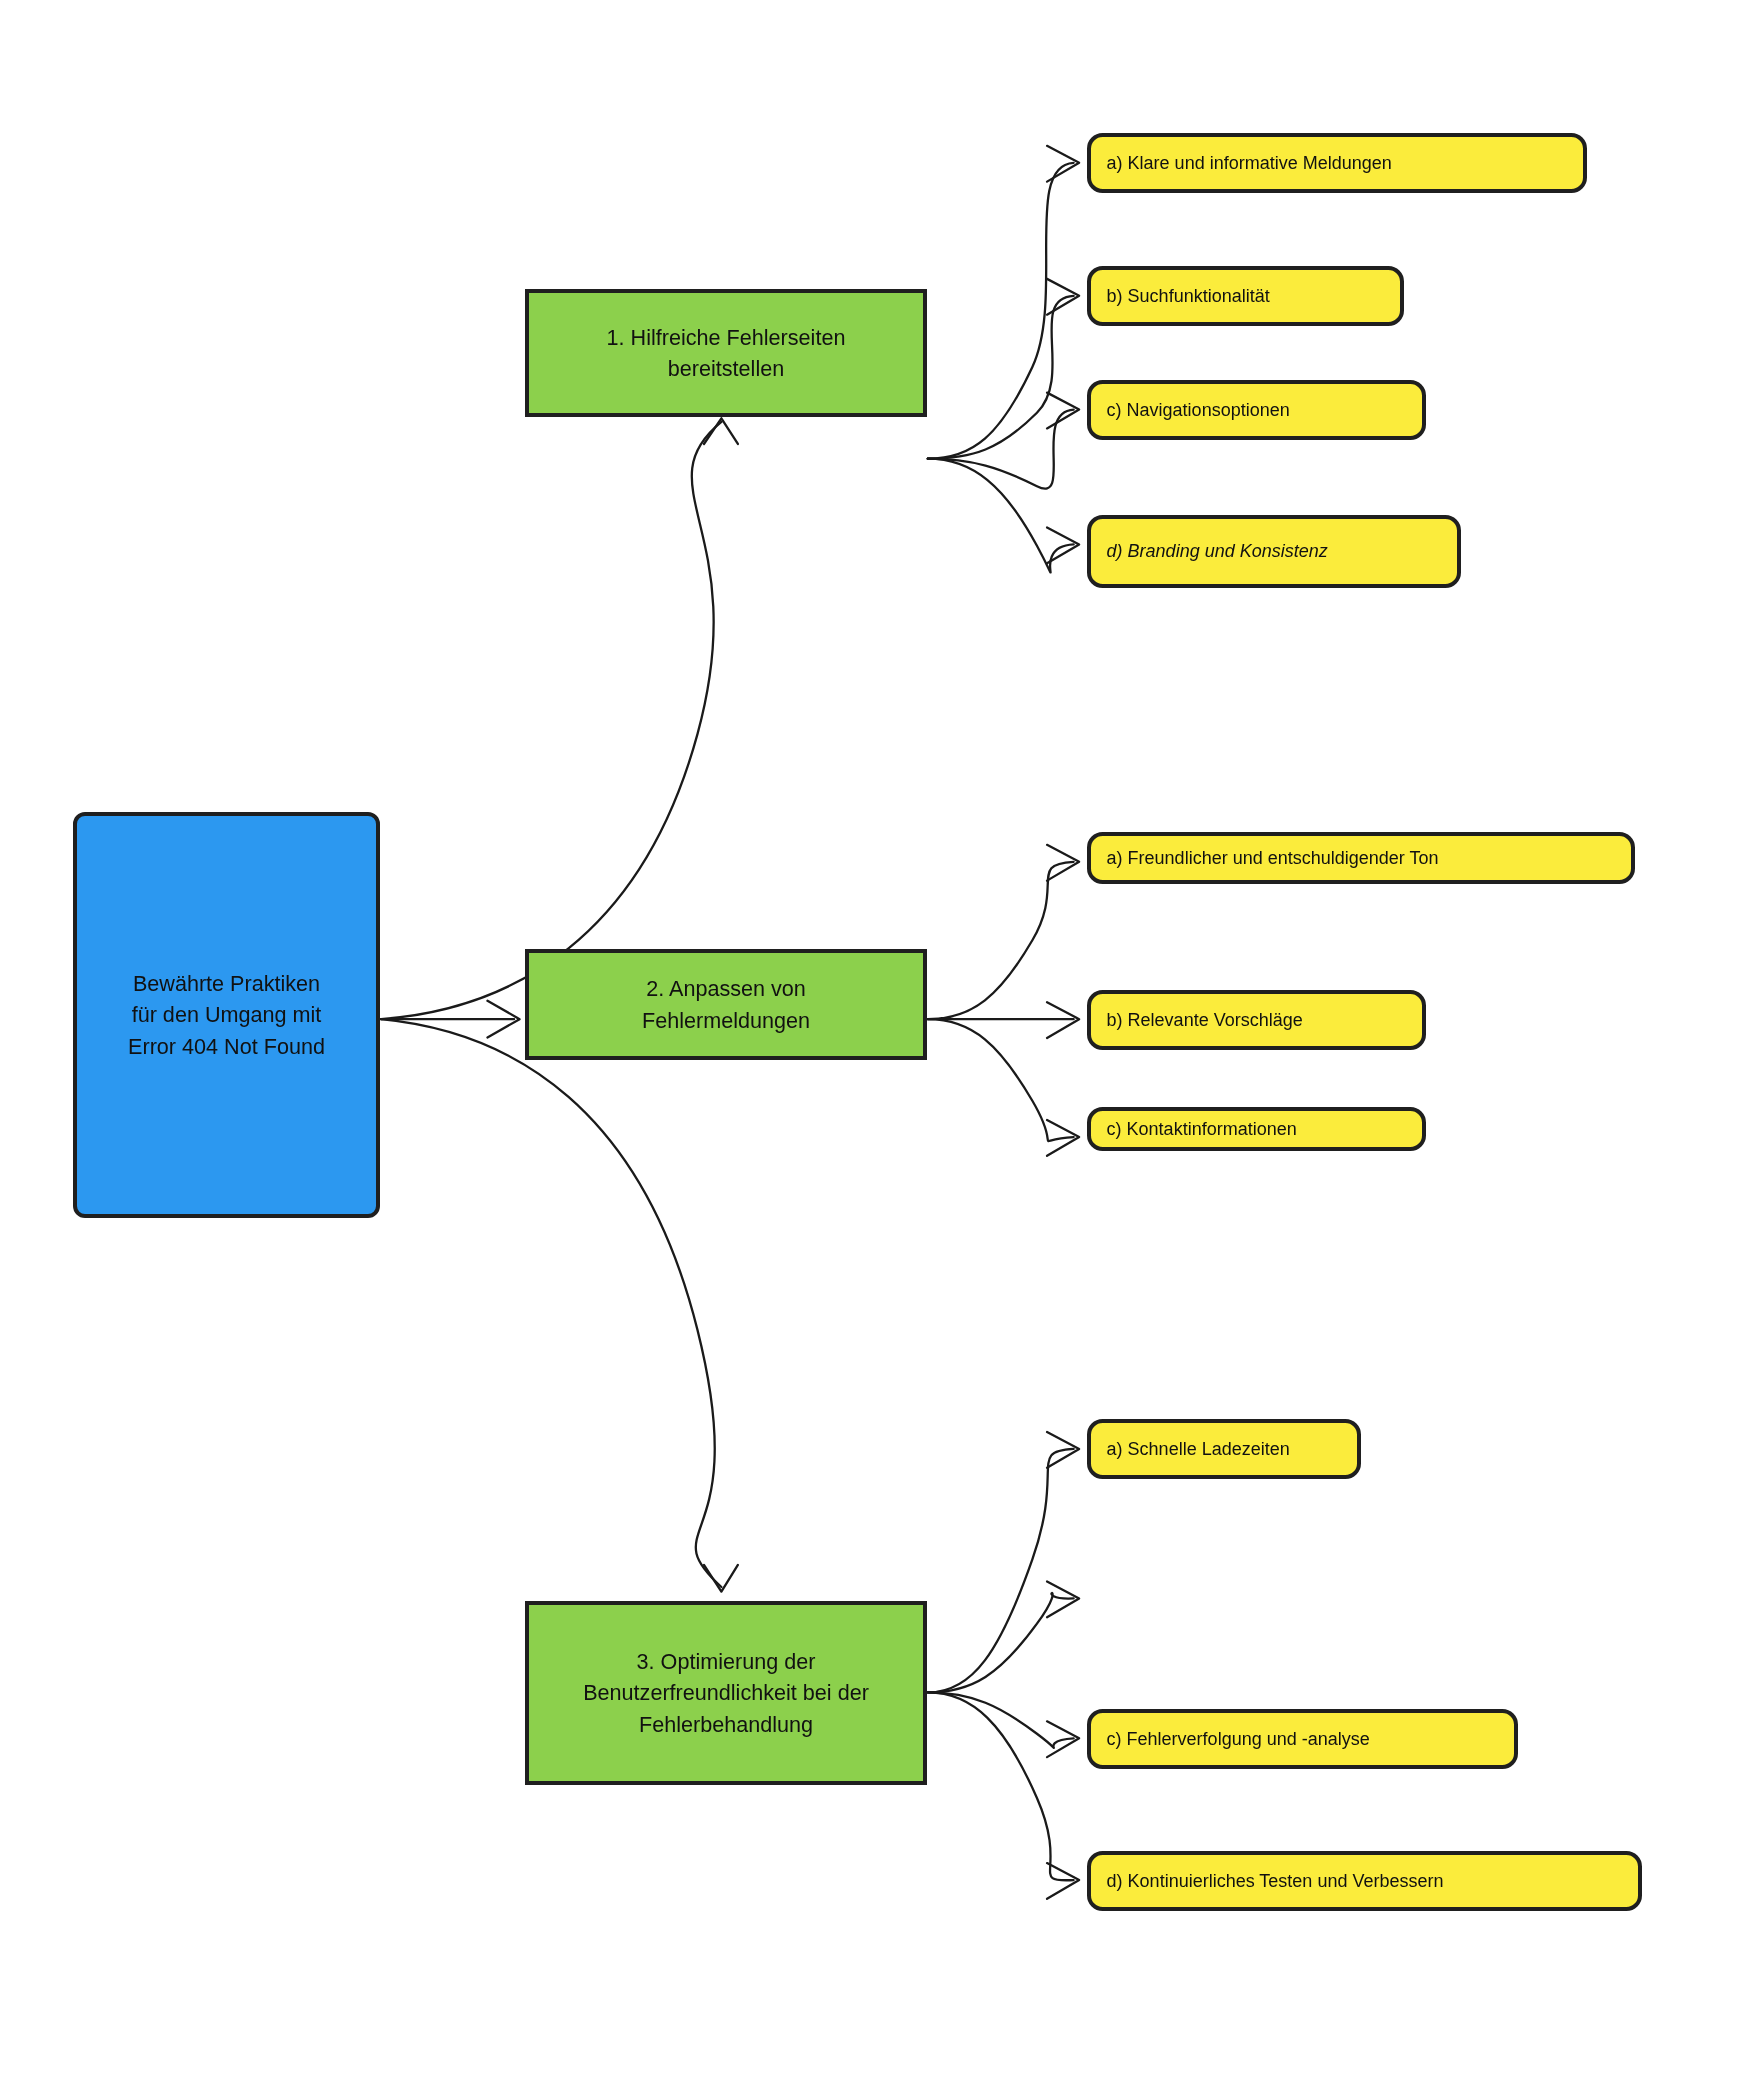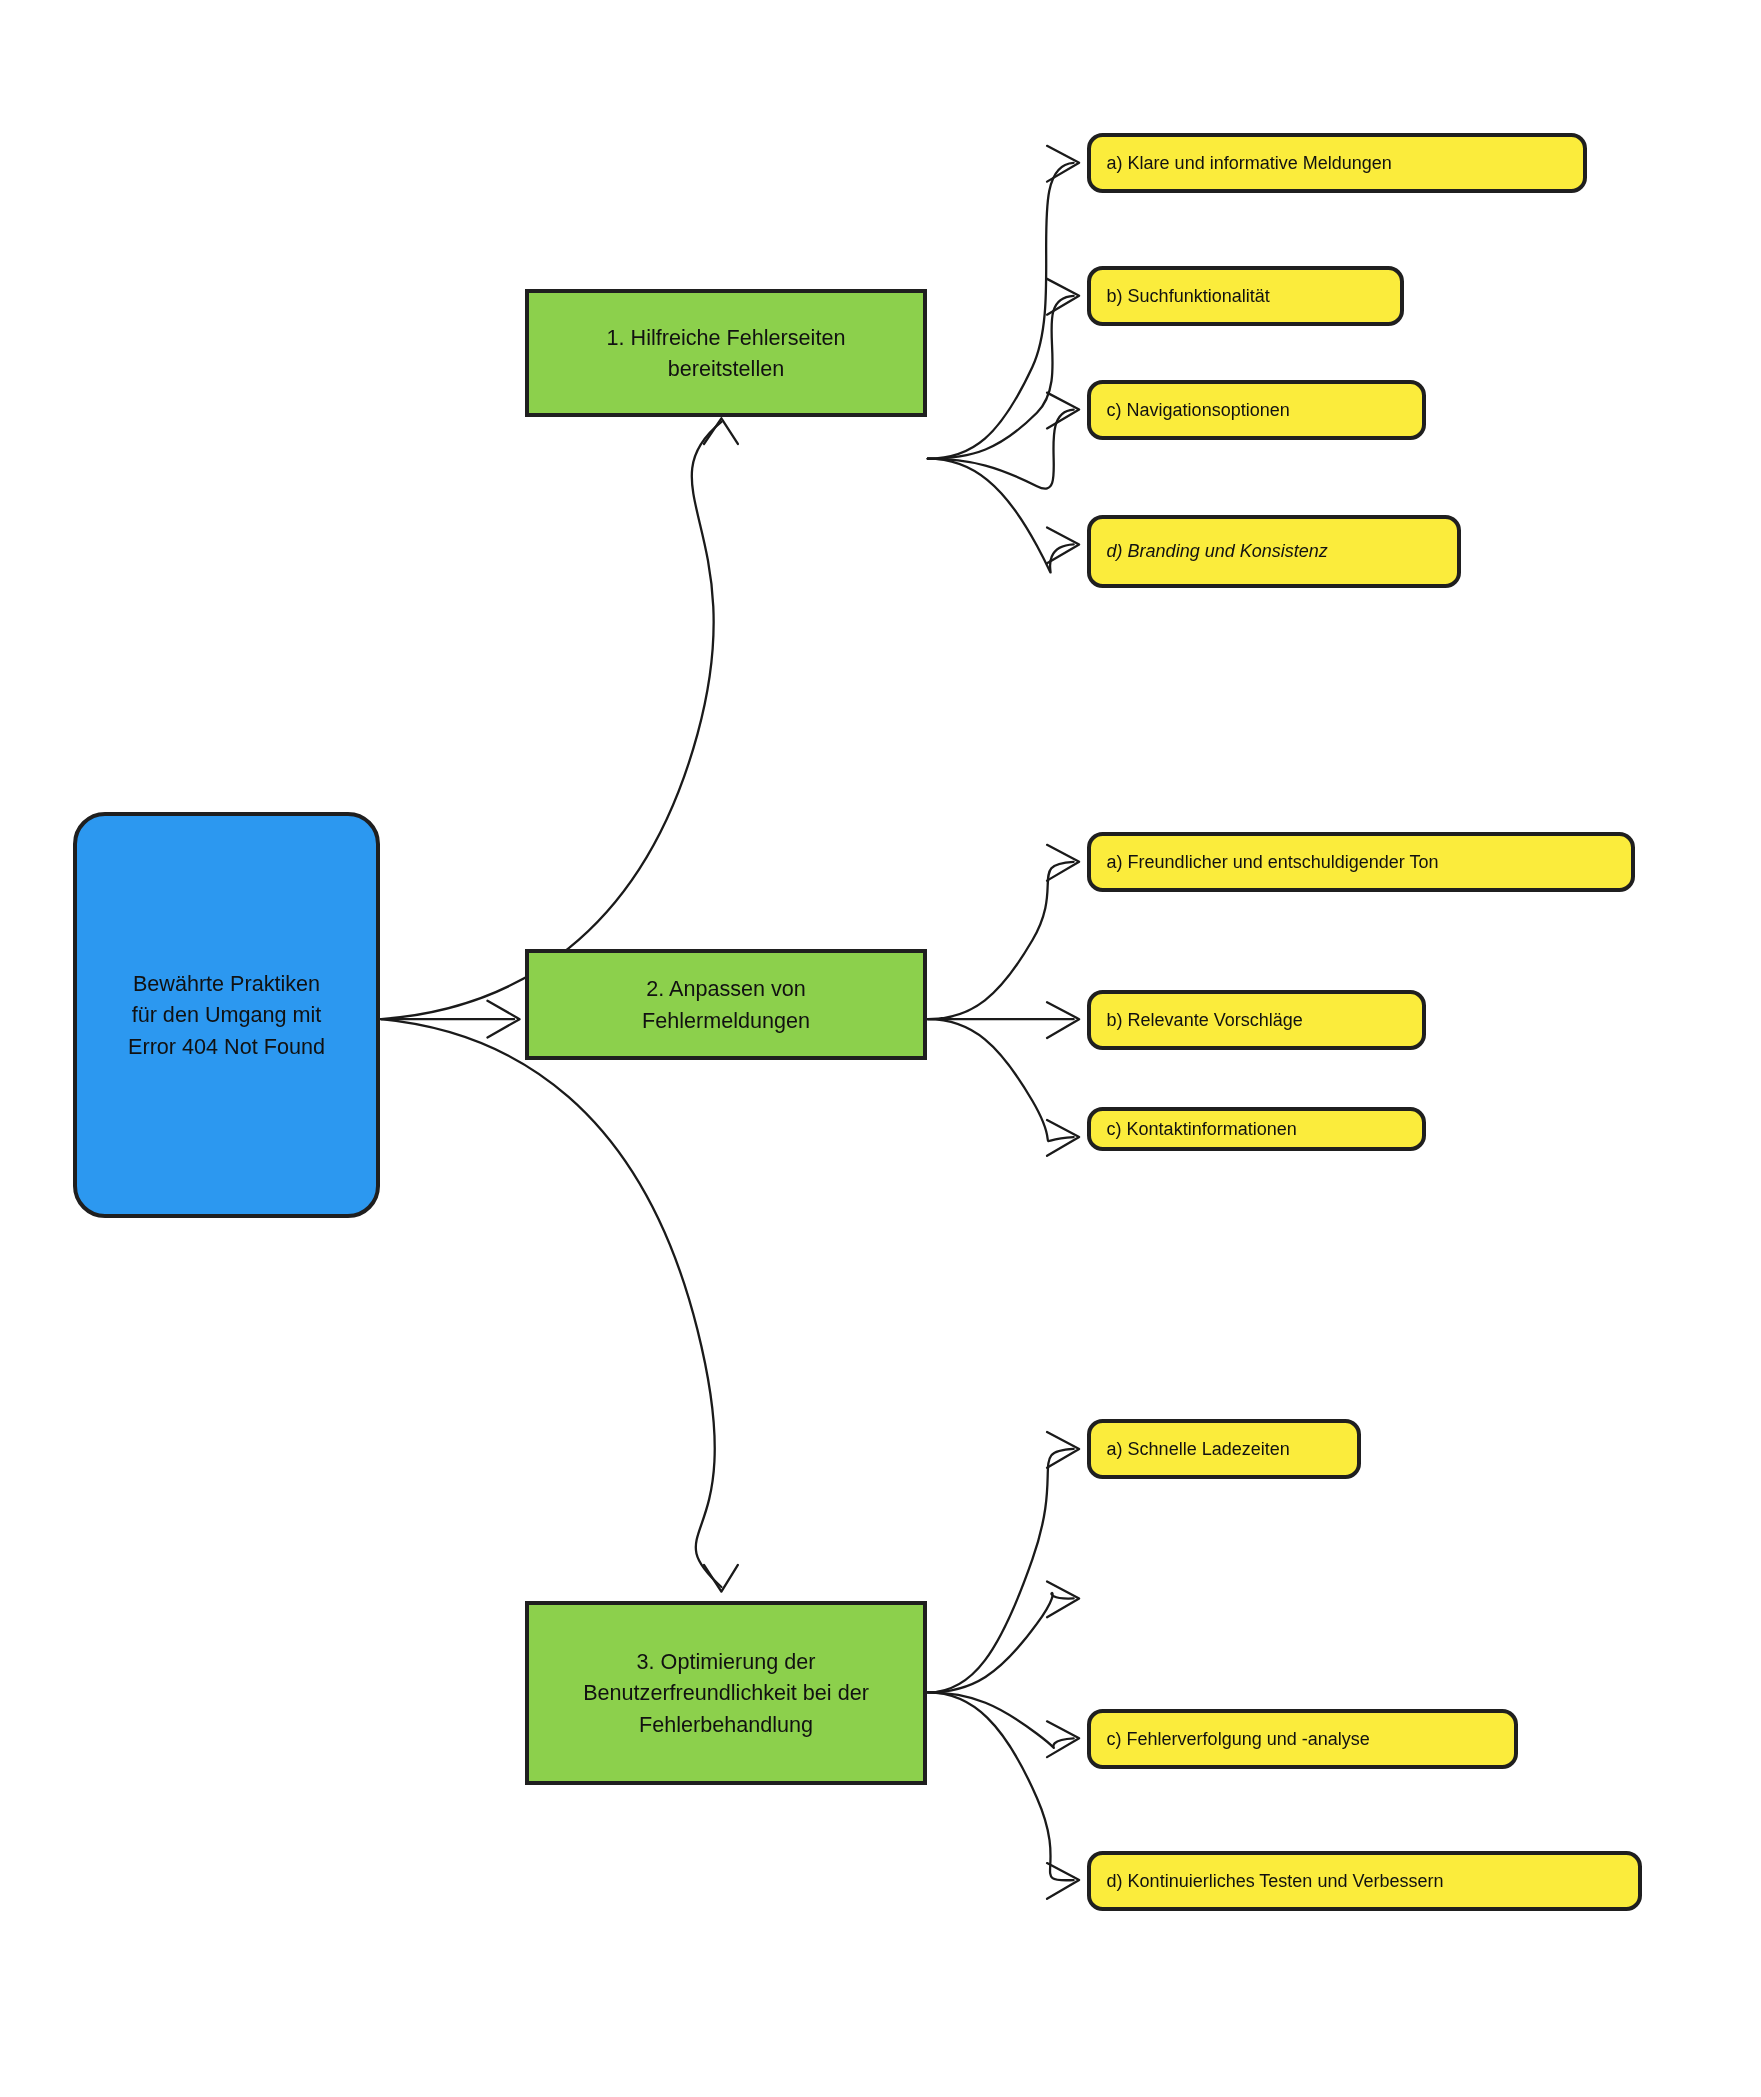--- a/index.html
+++ b/index.html
@@ -46,21 +46,21 @@
     display: flex;
     align-items: center;
     justify-content: center;
     text-align: center;
     color: #111111;
     border: 4.1px solid #1f1f1f;
     line-height: 1.45;
   }
   .node-root {
     background: #2C98F0;
-    border-radius: 32px;
+    border-radius: 12px;
     font-size: 21.6px;
   }
   .node-branch {
     background: #8CD04C;
     border-radius: 0;
     font-size: 21.6px;
   }
   .node-leaf {
     background: #FBEC3C;
     border-radius: 15.6px;
@@ -170,21 +170,21 @@
 
   <div class="node node-leaf" style="left:1087px; top:515px; width:374px; height:73px;font-style:italic;">
     <span class="node-label">d) Branding und Konsistenz</span>
   </div>
 
   <div class="node node-branch" style="left:525px; top:949px; width:402px; height:111px;">
     <span class="node-label">2. Anpassen von
 Fehlermeldungen</span>
   </div>
 
-  <div class="node node-leaf" style="left:1087px; top:832px; width:548px; height:60px;">
+  <div class="node node-leaf" style="left:1087px; top:832px; width:548px; height:52px;">
     <span class="node-label">a) Freundlicher und entschuldigender Ton</span>
   </div>
 
   <div class="node node-leaf" style="left:1087px; top:990px; width:339px; height:60px;">
     <span class="node-label">b) Relevante Vorschläge</span>
   </div>
 
   <div class="node node-leaf" style="left:1087px; top:1107px; width:339px; height:44px;">
     <span class="node-label">c) Kontaktinformationen</span>
   </div>

